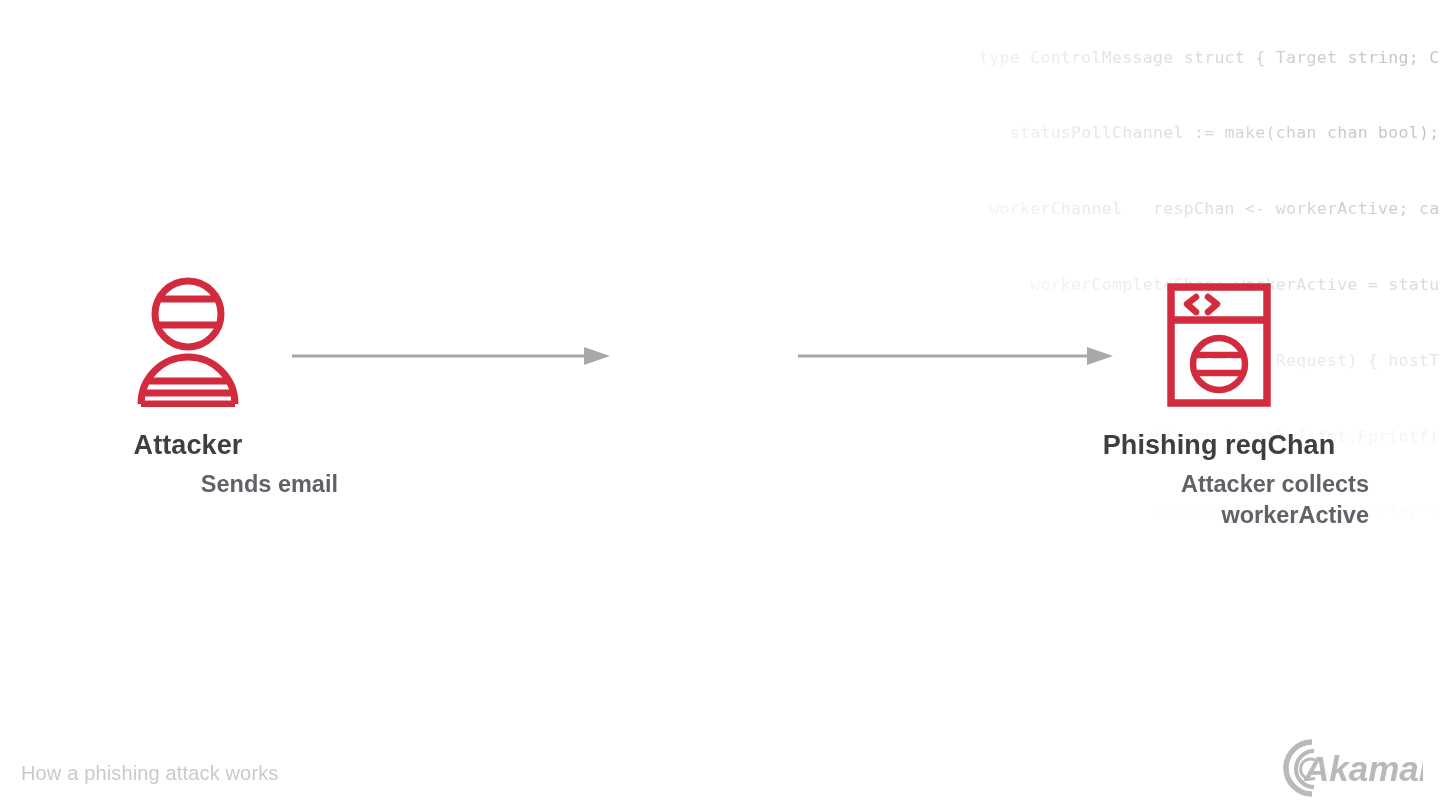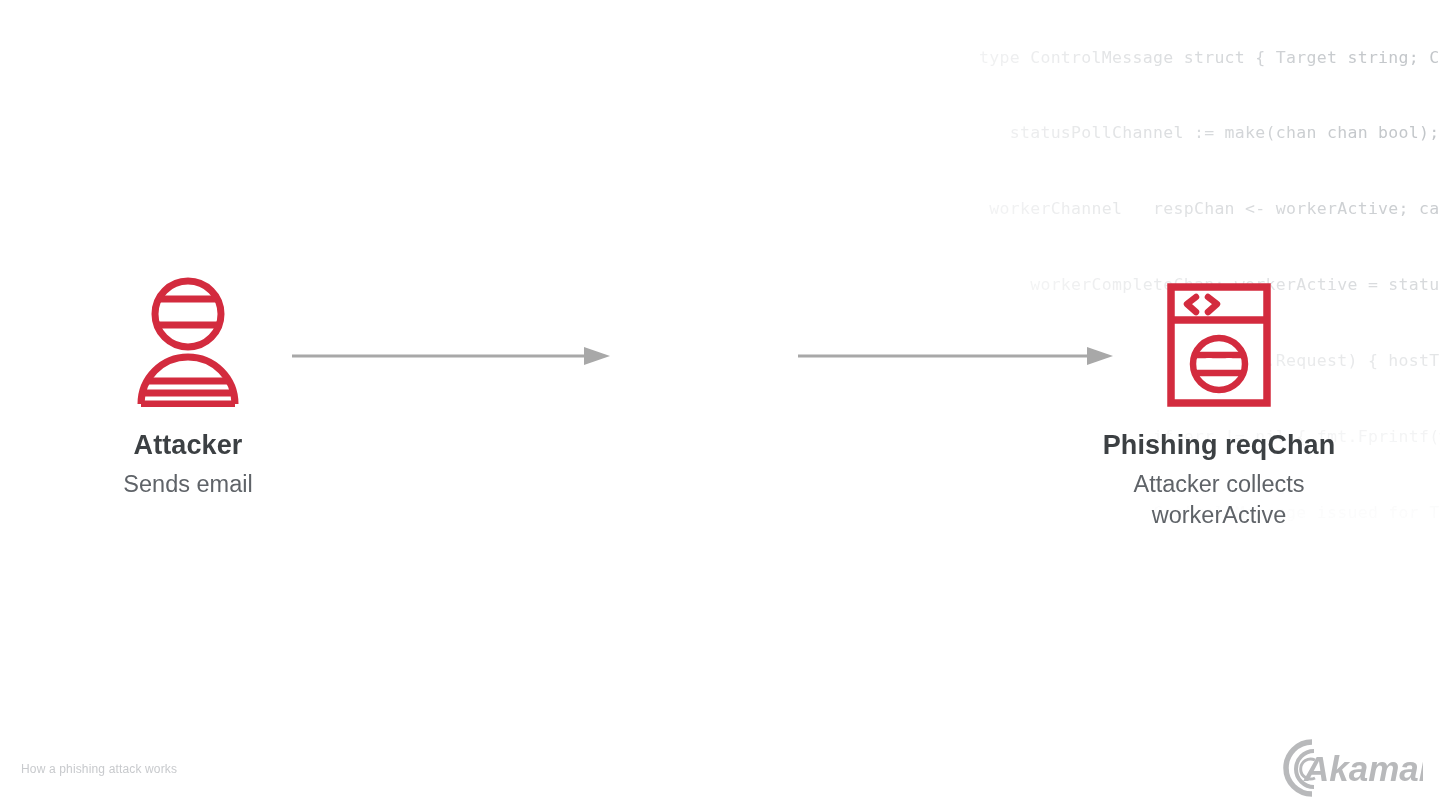--- a/index.html
+++ b/index.html
@@ -74,44 +74,45 @@
     margin-top: 22px;
     font-size: 27px;
     font-weight: 600;
     color: #3c4043;
     letter-spacing: 0.1px;
     line-height: 32px;
   }
   .node .node-sub {
     margin-top: 8px;
     font-size: 23.5px;
-    font-weight: 400;
+    font-weight: 700;
     color: #5f6368;
     line-height: 31px;
+    text-align: right;
   }
 
   #node-attacker { left: 38px; }
   #node-user     { left: 550px; }
   #node-site     { left: 1069px; }
 
   
   .arrow {
     position: absolute;
     top: 69px;
     height: 24px;
   }
   #arrow-1 { left: 292px; width: 318px; }
   #arrow-2 { left: 798px; width: 315px; }
 
   
   #caption {
     position: absolute;
     left: 21px;
     top: 762px;
-    font-size: 12px;
+    font-size: 20px;
     color: #c8cacd;
     letter-spacing: 0.15px;
   }
 
   #akamai-logo {
     position: absolute;
     left: 1268px;
     top: 737px;
     width: 155px;
     height: 60px;

